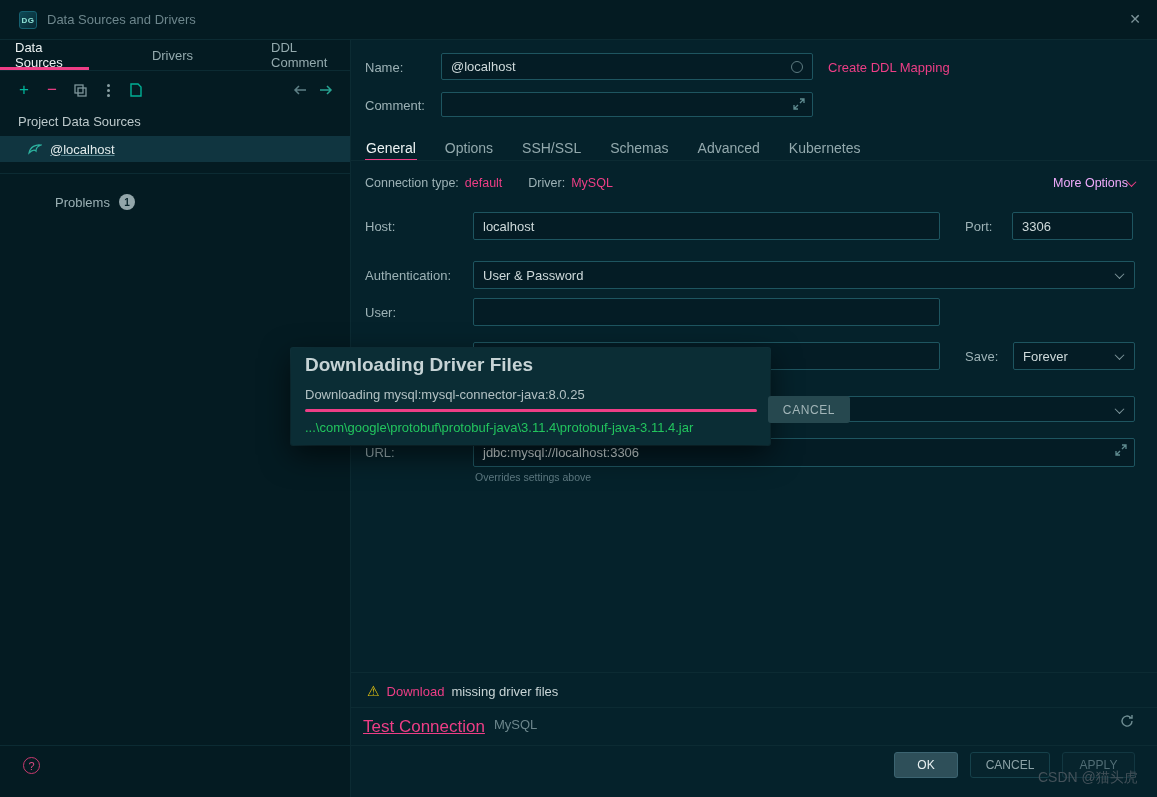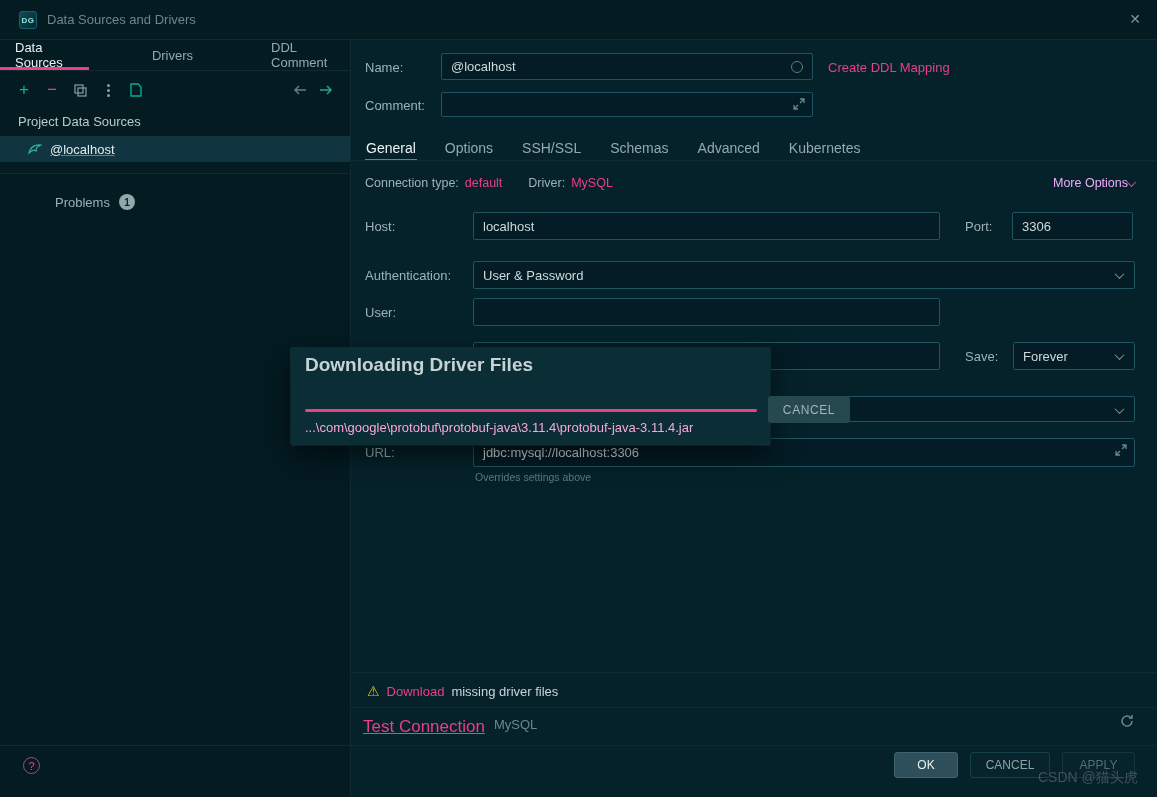--- a/index.html
+++ b/index.html
@@ -74,21 +74,21 @@
 
   
   .popup { position:absolute; left:291px; top:348px; width:479px; height:97px; background:#0b2d35; border-radius:2px;
            box-shadow:0 10px 30px rgba(0,0,0,.6), 0 0 0 1px #10343d; z-index:10; }
   .popup-title { position:absolute; left:14px; top:6px; font-size:19px; font-weight:600; color:#c6d3d5; }
   .popup-status { position:absolute; left:14px; top:39px; font-size:13px; color:#b2c1c3; }
   .pp-track { position:absolute; left:14px; top:61px; width:452px; height:3px; background:#1c424c; border-radius:2px; overflow:hidden; }
   .pp-fill { height:100%; background:#ee3e86; }
   .pp-cancel { position:absolute; left:477px; top:48px; width:82px; height:27px; background:#26484f; color:#a2b5b8;
                font-size:12px; letter-spacing:.6px; border-radius:3px; display:flex; align-items:center; justify-content:center; cursor:pointer; }
-  .popup-file { position:absolute; left:14px; top:72px; font-size:13px; color:#f9a8d4; white-space:nowrap; }
+  .popup-file { position:absolute; left:14px; top:72px; font-size:13px; color:#22c55e; white-space:nowrap; }
 
   .watermark { position:absolute; left:1038px; top:769px; font-size:14px; color:#44525a; z-index:30; }
 </style>
 </head>
 <body>
 
 <div class="screen">
 
   <div class="titlebar">
     <div class="app-icon">DG</div>
@@ -261,20 +261,21 @@
   </div>
 
   <div class="footer-divider"></div>
   <div class="help">?</div>
   <div class="btn btn-ok">OK</div>
   <div class="btn btn-cancel">CANCEL</div>
   <div class="btn btn-apply">APPLY</div>
 
   <div class="popup">
     <div class="popup-title">Downloading Driver Files</div>
+    <div class="popup-status">Downloading mysql:mysql-connector-java:8.0.25</div>
     <div class="pp-track">
       <div class="pp-fill" style="width: 100%;"></div>
     </div>
     <div class="pp-cancel">CANCEL</div>
     <div class="popup-file">...\com\google\protobuf\protobuf-java\3.11.4\protobuf-java-3.11.4.jar</div>
   </div>
 
   <div class="watermark">CSDN @猫头虎</div>
 
 </div>

